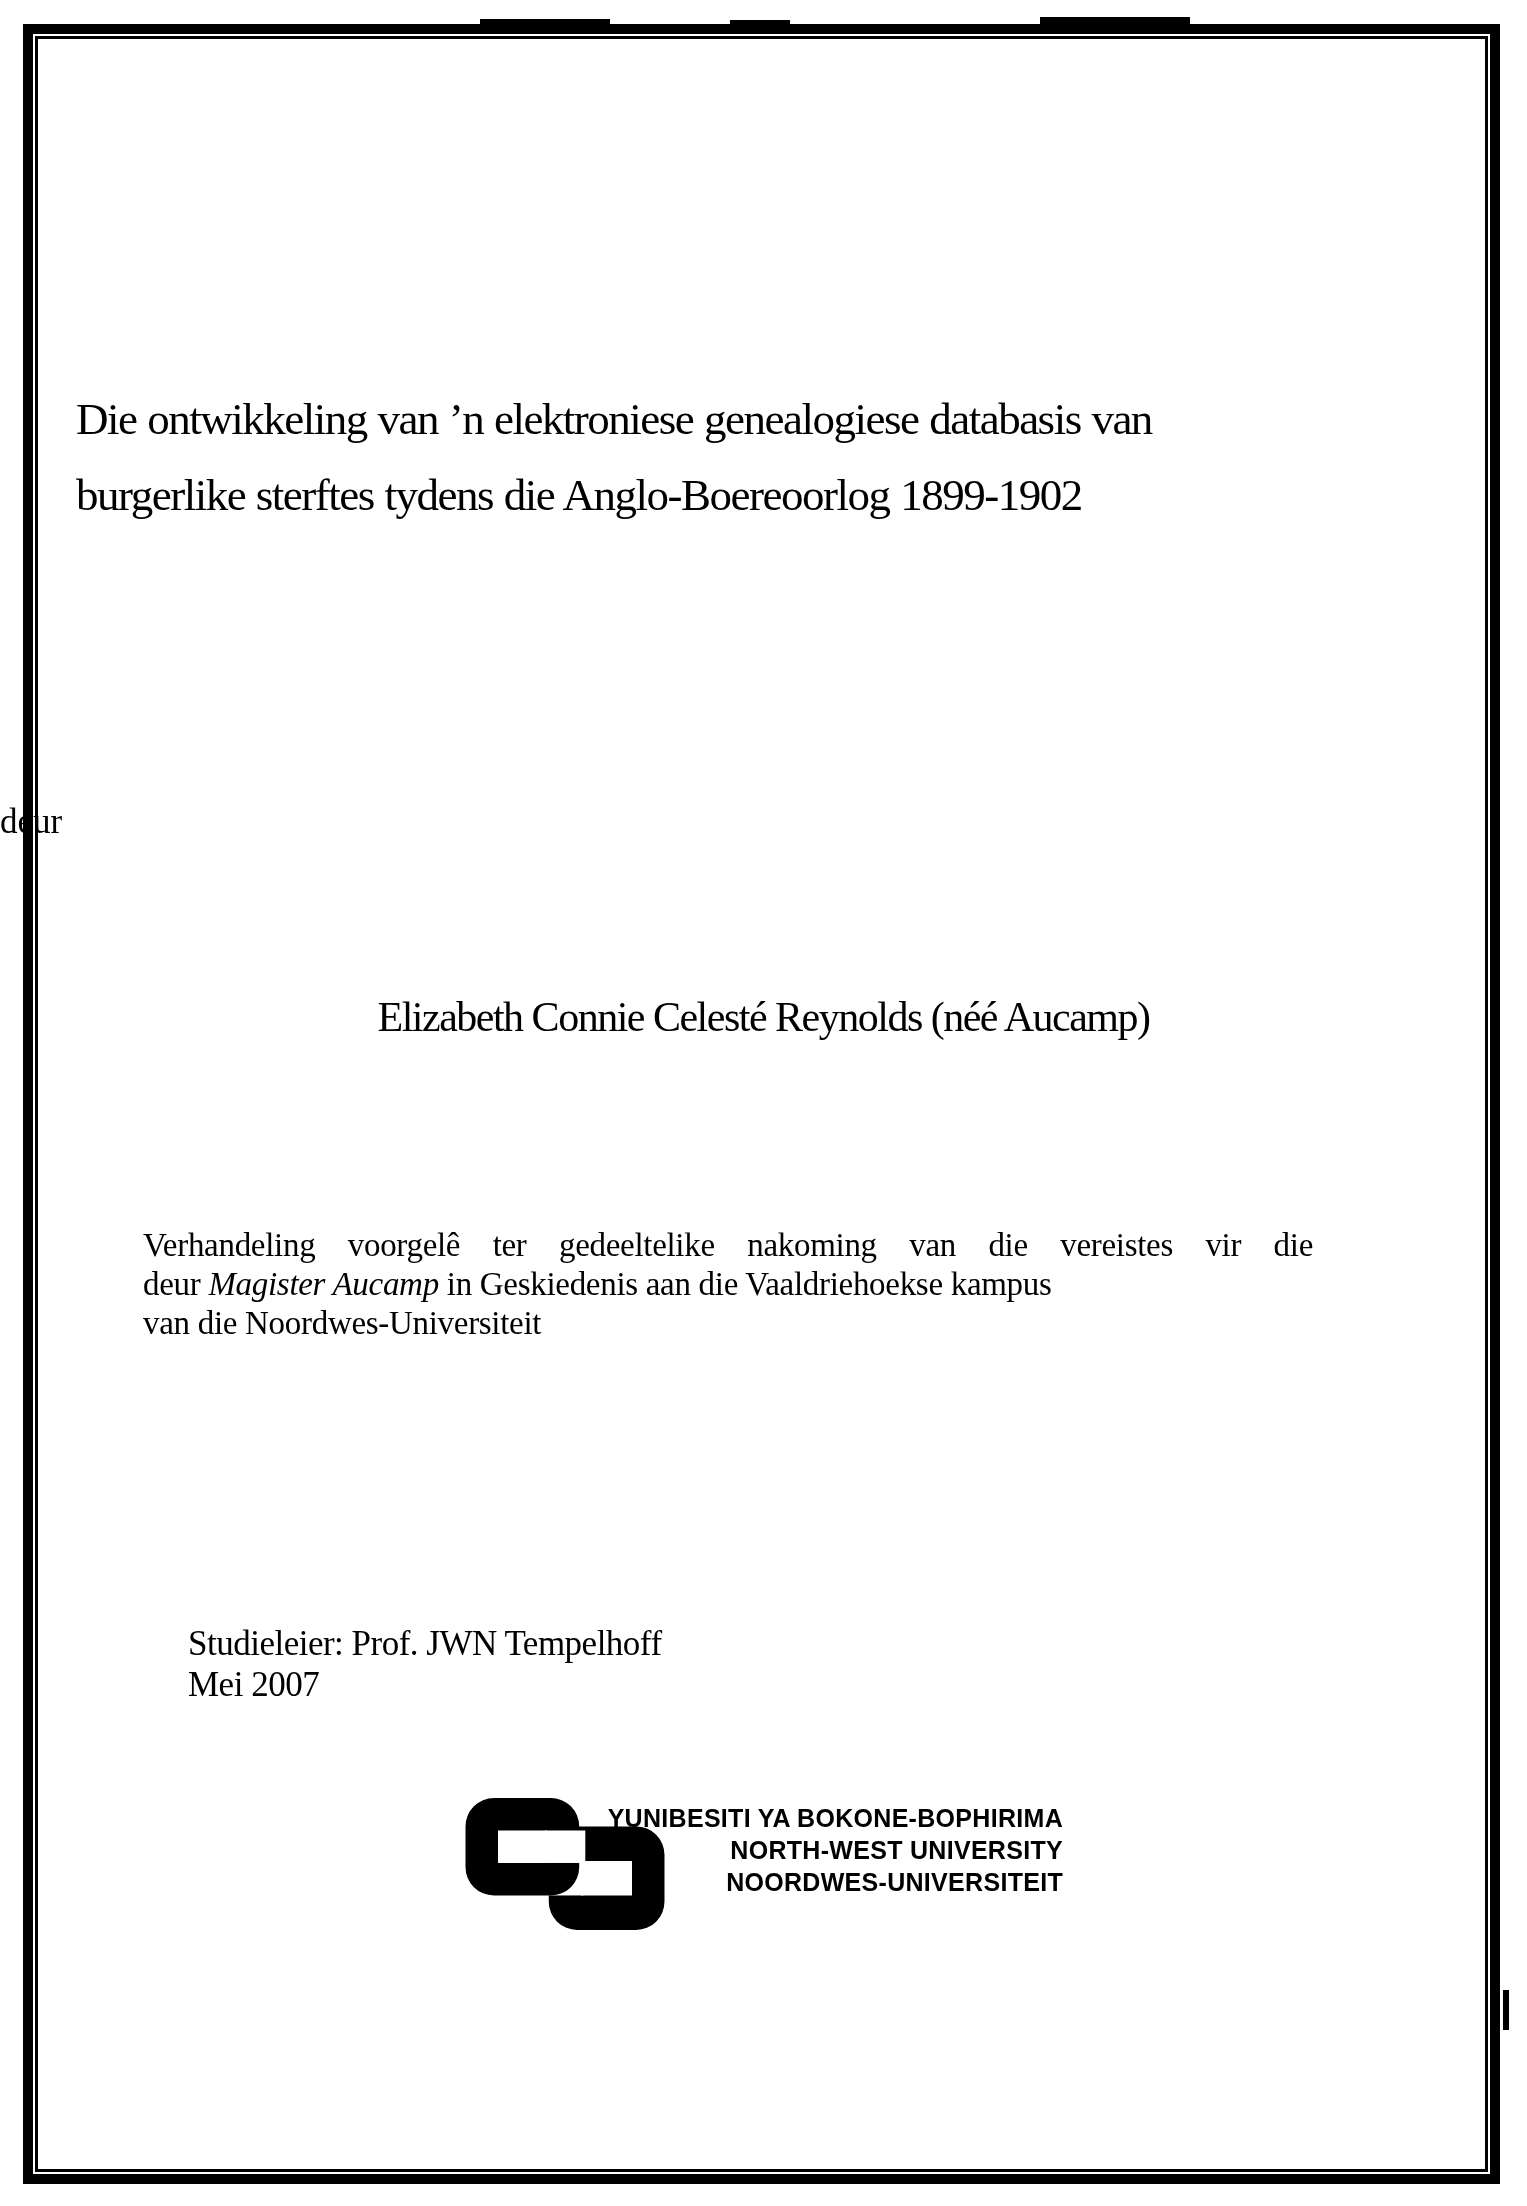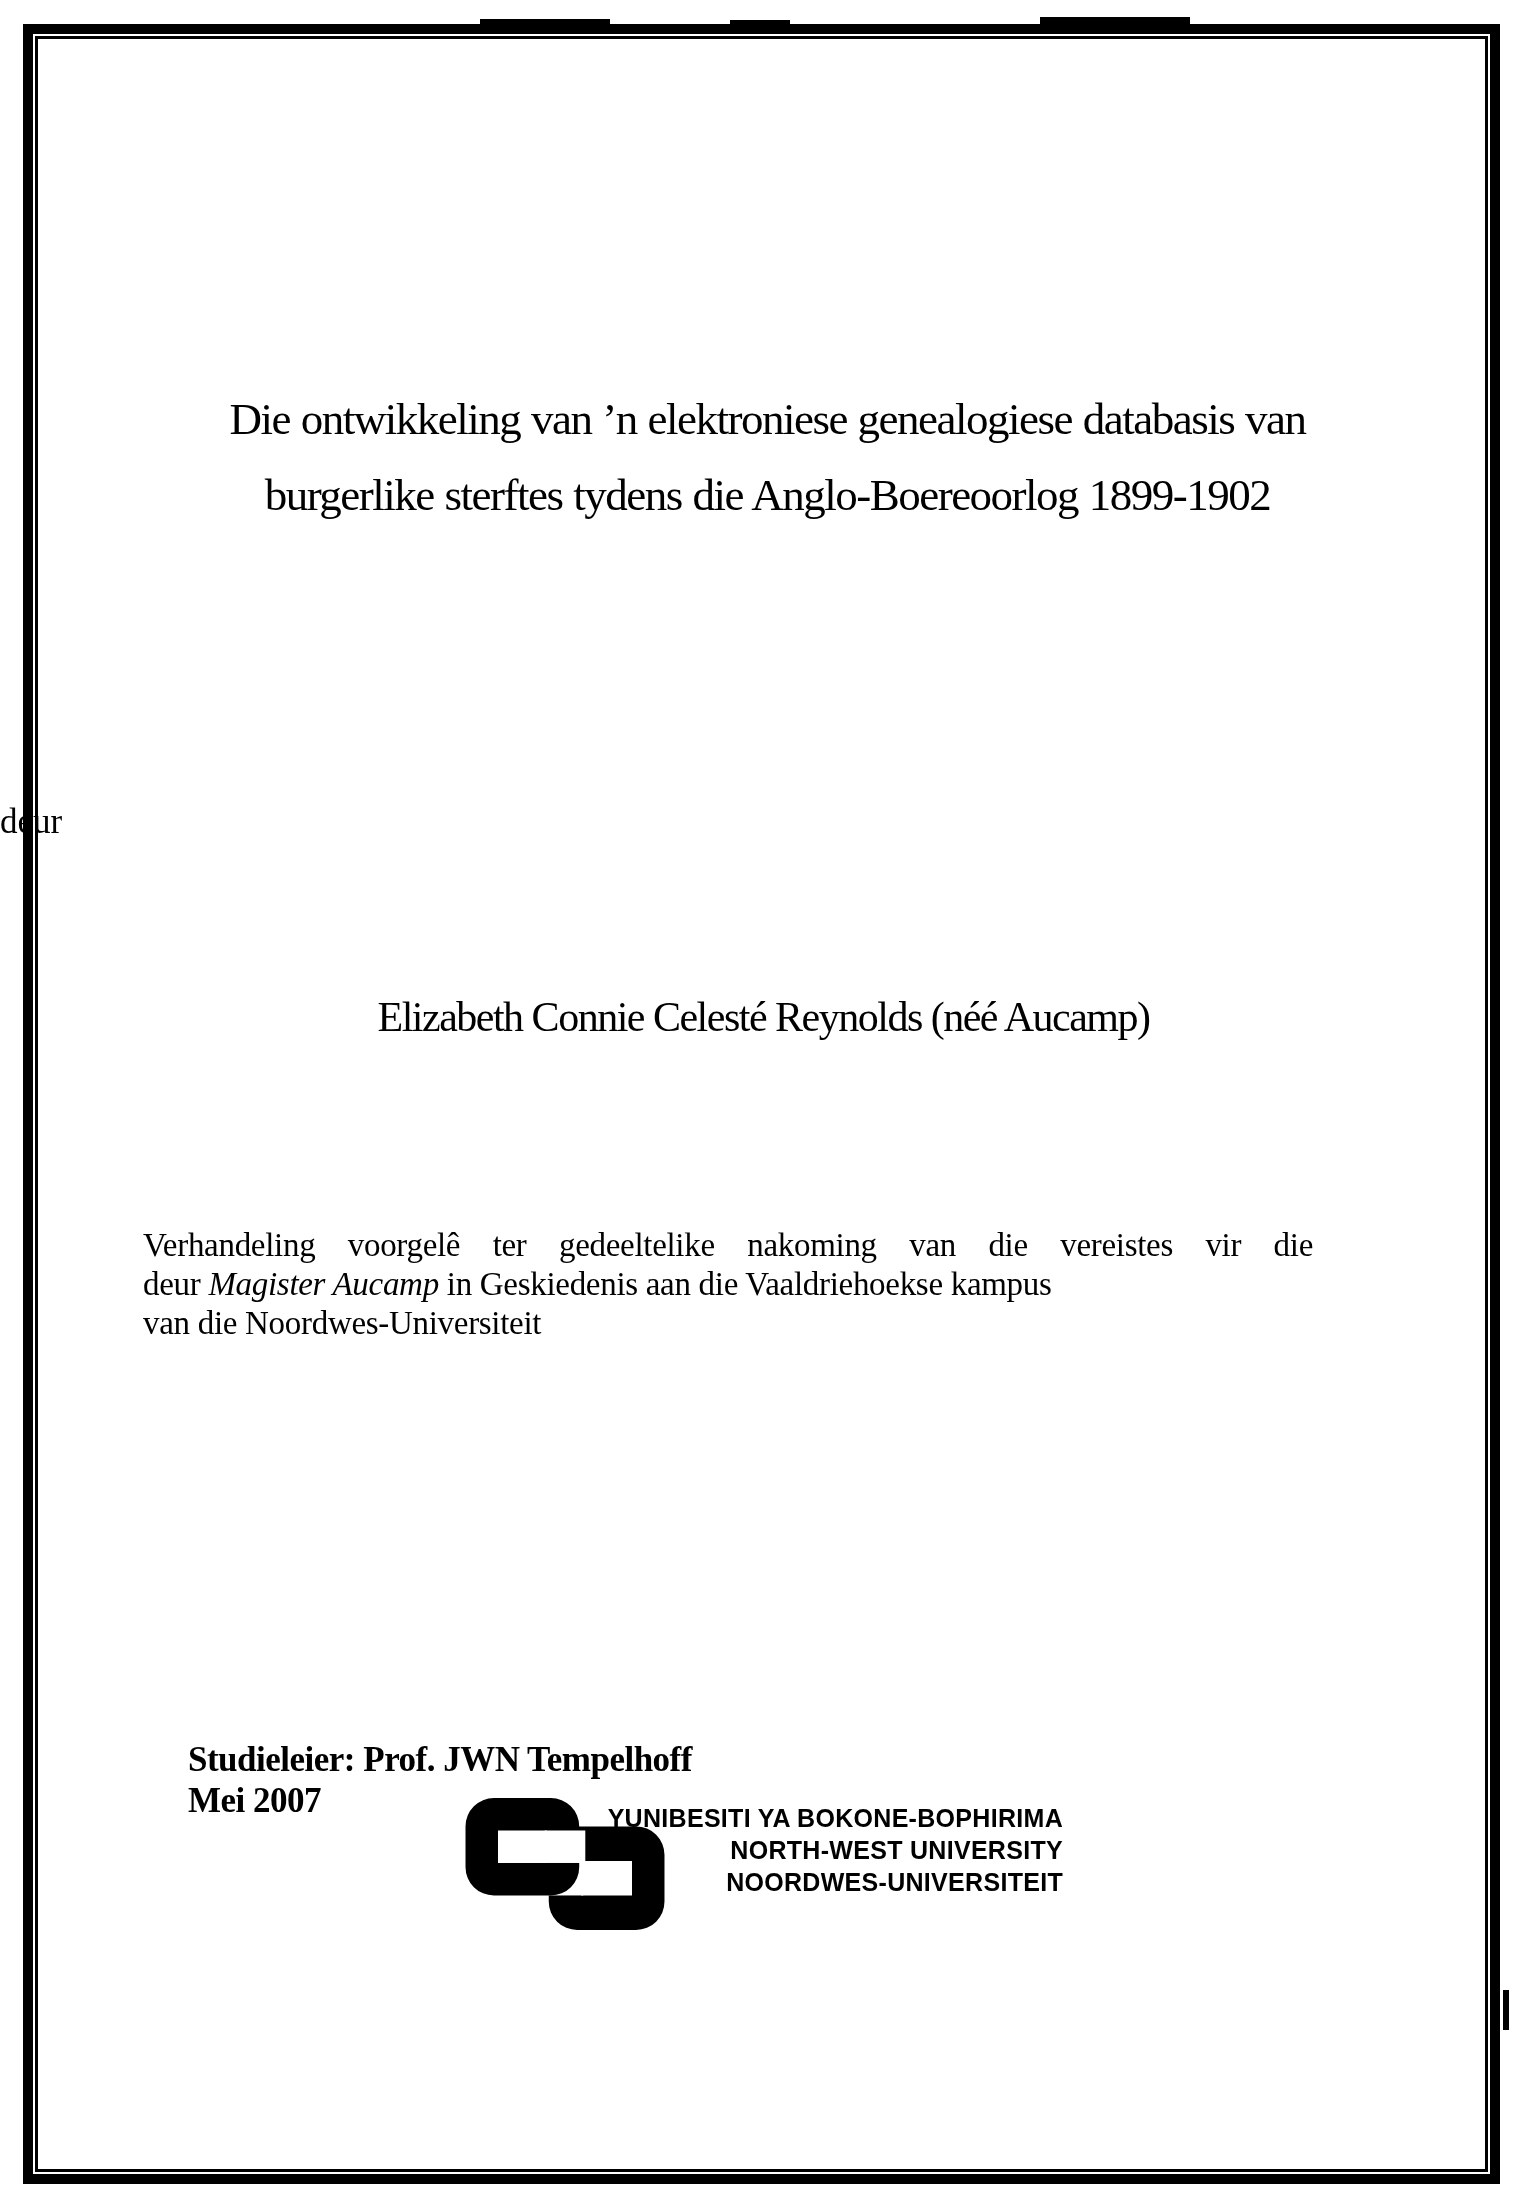--- a/index.html
+++ b/index.html
@@ -19,23 +19,23 @@
     border: 10px solid #000;
     box-sizing: border-box;
   }
   .frame-inner {
     position: absolute;
     inset: 2px;
     border: 3px solid #000;
   }
   .title-block {
     position: absolute;
-    left: 68px; right: 60px;
+    left: 76px; right: 60px;
     top: 381px;
-    text-align: center;
+    text-align: left;
     font-size: 45px;
     line-height: 76px;
     letter-spacing: -1.5px;
     word-spacing: 1px;
   }
   .byline {
     position: absolute;
     left: 0; right: 0;
     top: 803px;
     text-align: left;
@@ -61,25 +61,24 @@
     line-height: 39px;
     letter-spacing: -0.3px;
   }
   .degree-statement .just {
     text-align: justify;
     text-align-last: justify;
   }
   .supervisor-block {
     position: absolute;
     left: 188px;
-    top: 1739px;
+    top: 1623px;
     font-size: 35px;
     line-height: 41px;
     letter-spacing: -0.5px;
-    font-weight: bold;
   }
   .logo {
     position: absolute;
     left: 465px;
     top: 1796px;
     width: 610px;
     height: 140px;
   }
   .logo-mark {
     position: absolute;

